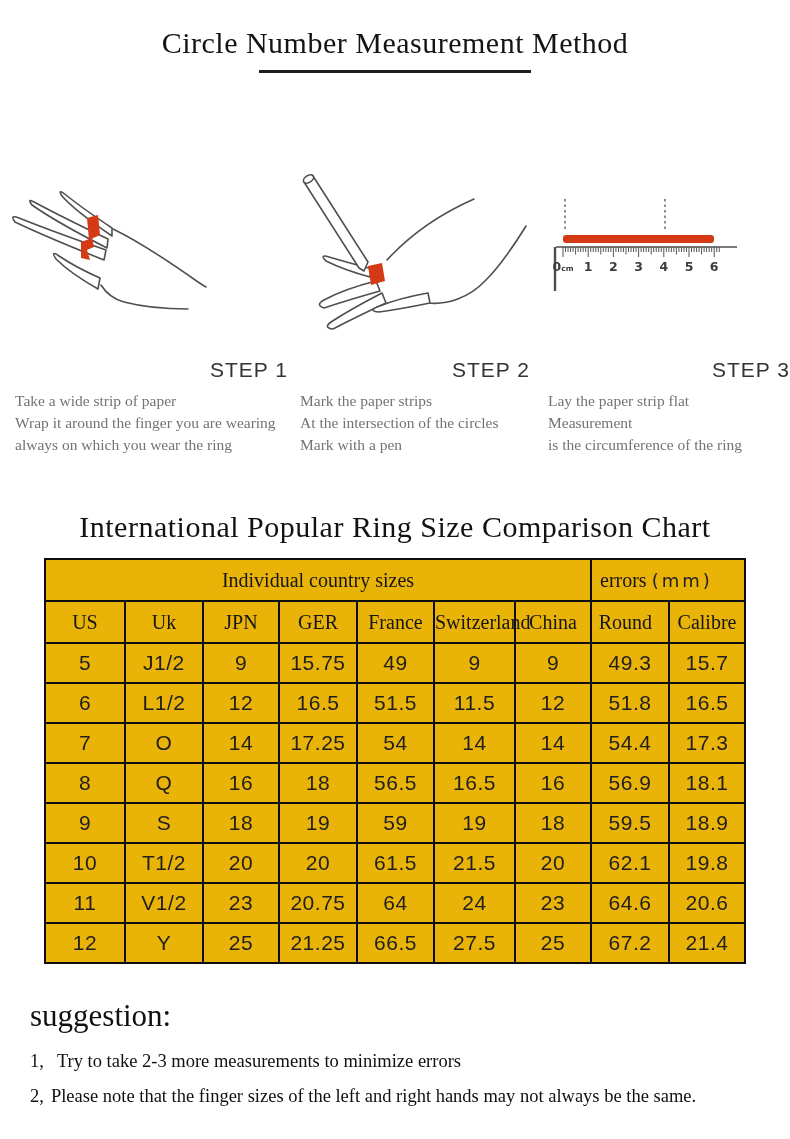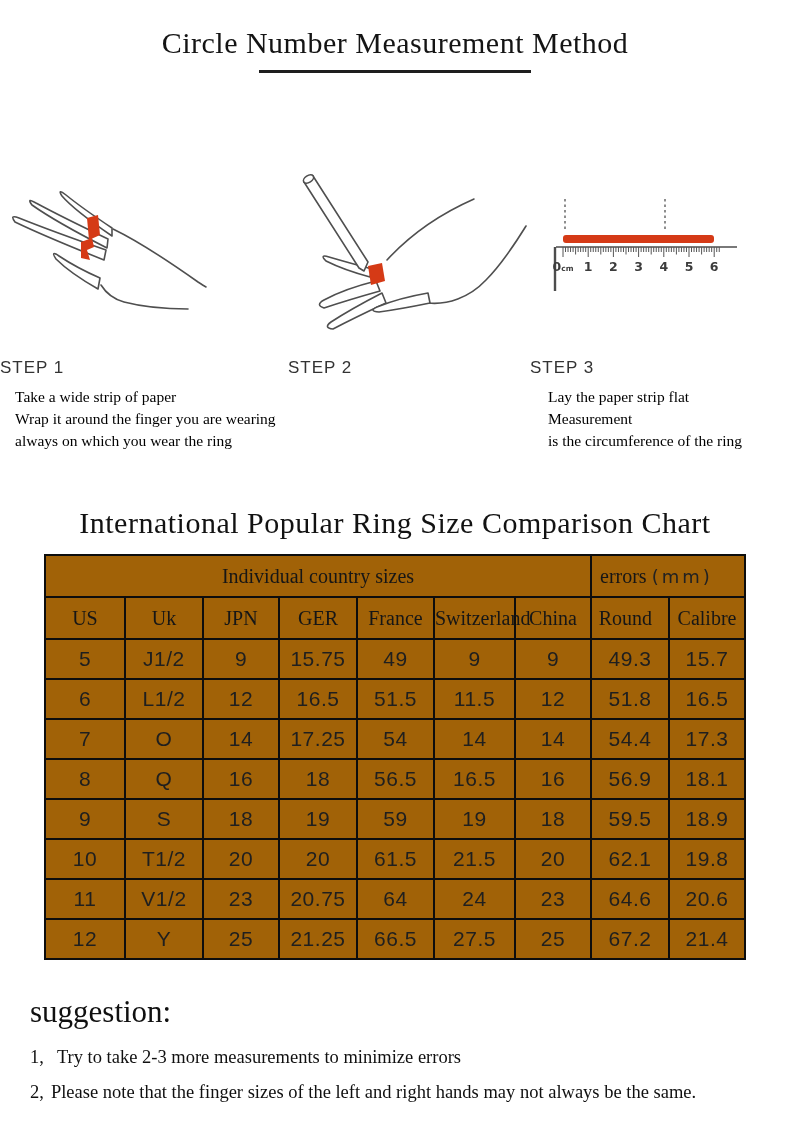--- a/index.html
+++ b/index.html
@@ -8,29 +8,29 @@
 
   .title{padding-top:26px;text-align:center;font-size:30px;letter-spacing:0.5px;color:#141414;}
   .underline{width:272px;height:3px;background:#1e1e1e;margin:10px auto 0;}
 
   .steps{display:flex;margin-top:96px;}
   .step{flex:none;}
   .step-1{width:288px;}
   .step-2{width:242px;}
   .step-3{width:260px;}
   .step svg{display:block;}
-  .step-label{margin-top:4px;text-align:left;font-family:"Liberation Sans",sans-serif;font-size:17px;letter-spacing:1px;color:#333333;}
-  .step-desc{margin-top:8px;font-size:15.5px;line-height:22px;color:#000000;}
+  .step-label{margin-top:4px;text-align:right;font-family:"Liberation Sans",sans-serif;font-size:21px;letter-spacing:1px;color:#333333;}
+  .step-desc{margin-top:8px;font-size:15.5px;line-height:22px;color:#737373;}
   .step-1 .step-desc{padding-left:15px;}
   .step-2 .step-desc{padding-left:12px;}
   .step-3 .step-desc{padding-left:18px;}
 
   .chart-heading{margin-top:54px;text-align:center;font-size:30px;letter-spacing:0.5px;color:#121212;}
 
-  table.size-table{margin:14px auto 0;width:700px;border-collapse:collapse;table-layout:fixed;background:#a16207;}
+  table.size-table{margin:14px auto 0;width:700px;border-collapse:collapse;table-layout:fixed;background:#eab308;}
   .size-table th,.size-table td{border:2px solid #0d0d0d;text-align:center;padding:0;font-weight:normal;}
   .size-table thead tr.group-row th{height:40px;font-size:20px;}
   .size-table th.group-lengths{text-align:left;padding-left:8px;font-size:19px;}
   .size-table .mm-unit{font-family:"DejaVu Sans",sans-serif;font-size:18px;letter-spacing:3px;color:#222;}
   .size-table thead tr.col-row th{height:40px;font-size:20px;}
   .size-table th.small{font-size:12.5px;}
   .size-table th.right{text-align:right;padding-right:16px;}
   .size-table tbody td{height:38px;font-family:"Liberation Sans",sans-serif;font-size:21px;letter-spacing:0.5px;color:#1f1f1f;}
 
   .suggestion-heading{margin:34px 0 0 30px;font-size:31px;color:#101010;}
@@ -87,20 +87,25 @@
             <path d="M140,124 Q111,129 89,138 Q80,142 91,143 Q113,140 142,134 Z"></path>
           </g>
         </g>
         <path fill="#d53a16" d="M80,97 L94,94 L97,112 L83,116 Z"></path>
         <g fill="#ffffff" stroke="#4f4f4f" stroke-width="1.6" stroke-linejoin="round">
           <path d="M16,13 L25,7 L80,93 L76,102 L71,99 Z"></path>
           <ellipse cx="20.5" cy="10" rx="5.6" ry="3.4" transform="rotate(-33 20.5 10)"></ellipse>
         </g>
       </svg>
       <div class="step-label">STEP 2</div>
+      <div class="step-desc">
+        <div>Mark the paper strips</div>
+        <div>At the intersection of the circles</div>
+        <div>Mark with a pen</div>
+      </div>
     </div>
 
     <div class="step step-3">
       <svg width="260" height="185" viewBox="0 0 260 185">
         <line x1="25" y1="78" x2="25" y2="122" stroke="#4d4d4d" stroke-width="2.4"></line>
         <line x1="26" y1="78" x2="207" y2="78" stroke="#4d4d4d" stroke-width="1.5"></line>
         <line x1="35" y1="30" x2="35" y2="63" stroke="#6a6a6a" stroke-width="1.5" stroke-dasharray="2.5 3"></line>
         <line x1="135" y1="30" x2="135" y2="63" stroke="#6a6a6a" stroke-width="1.5" stroke-dasharray="2.5 3"></line>
         <rect x="33" y="66" width="151" height="8" rx="3" fill="#d53a16"></rect>
         <g stroke="#555555" stroke-width="1">

